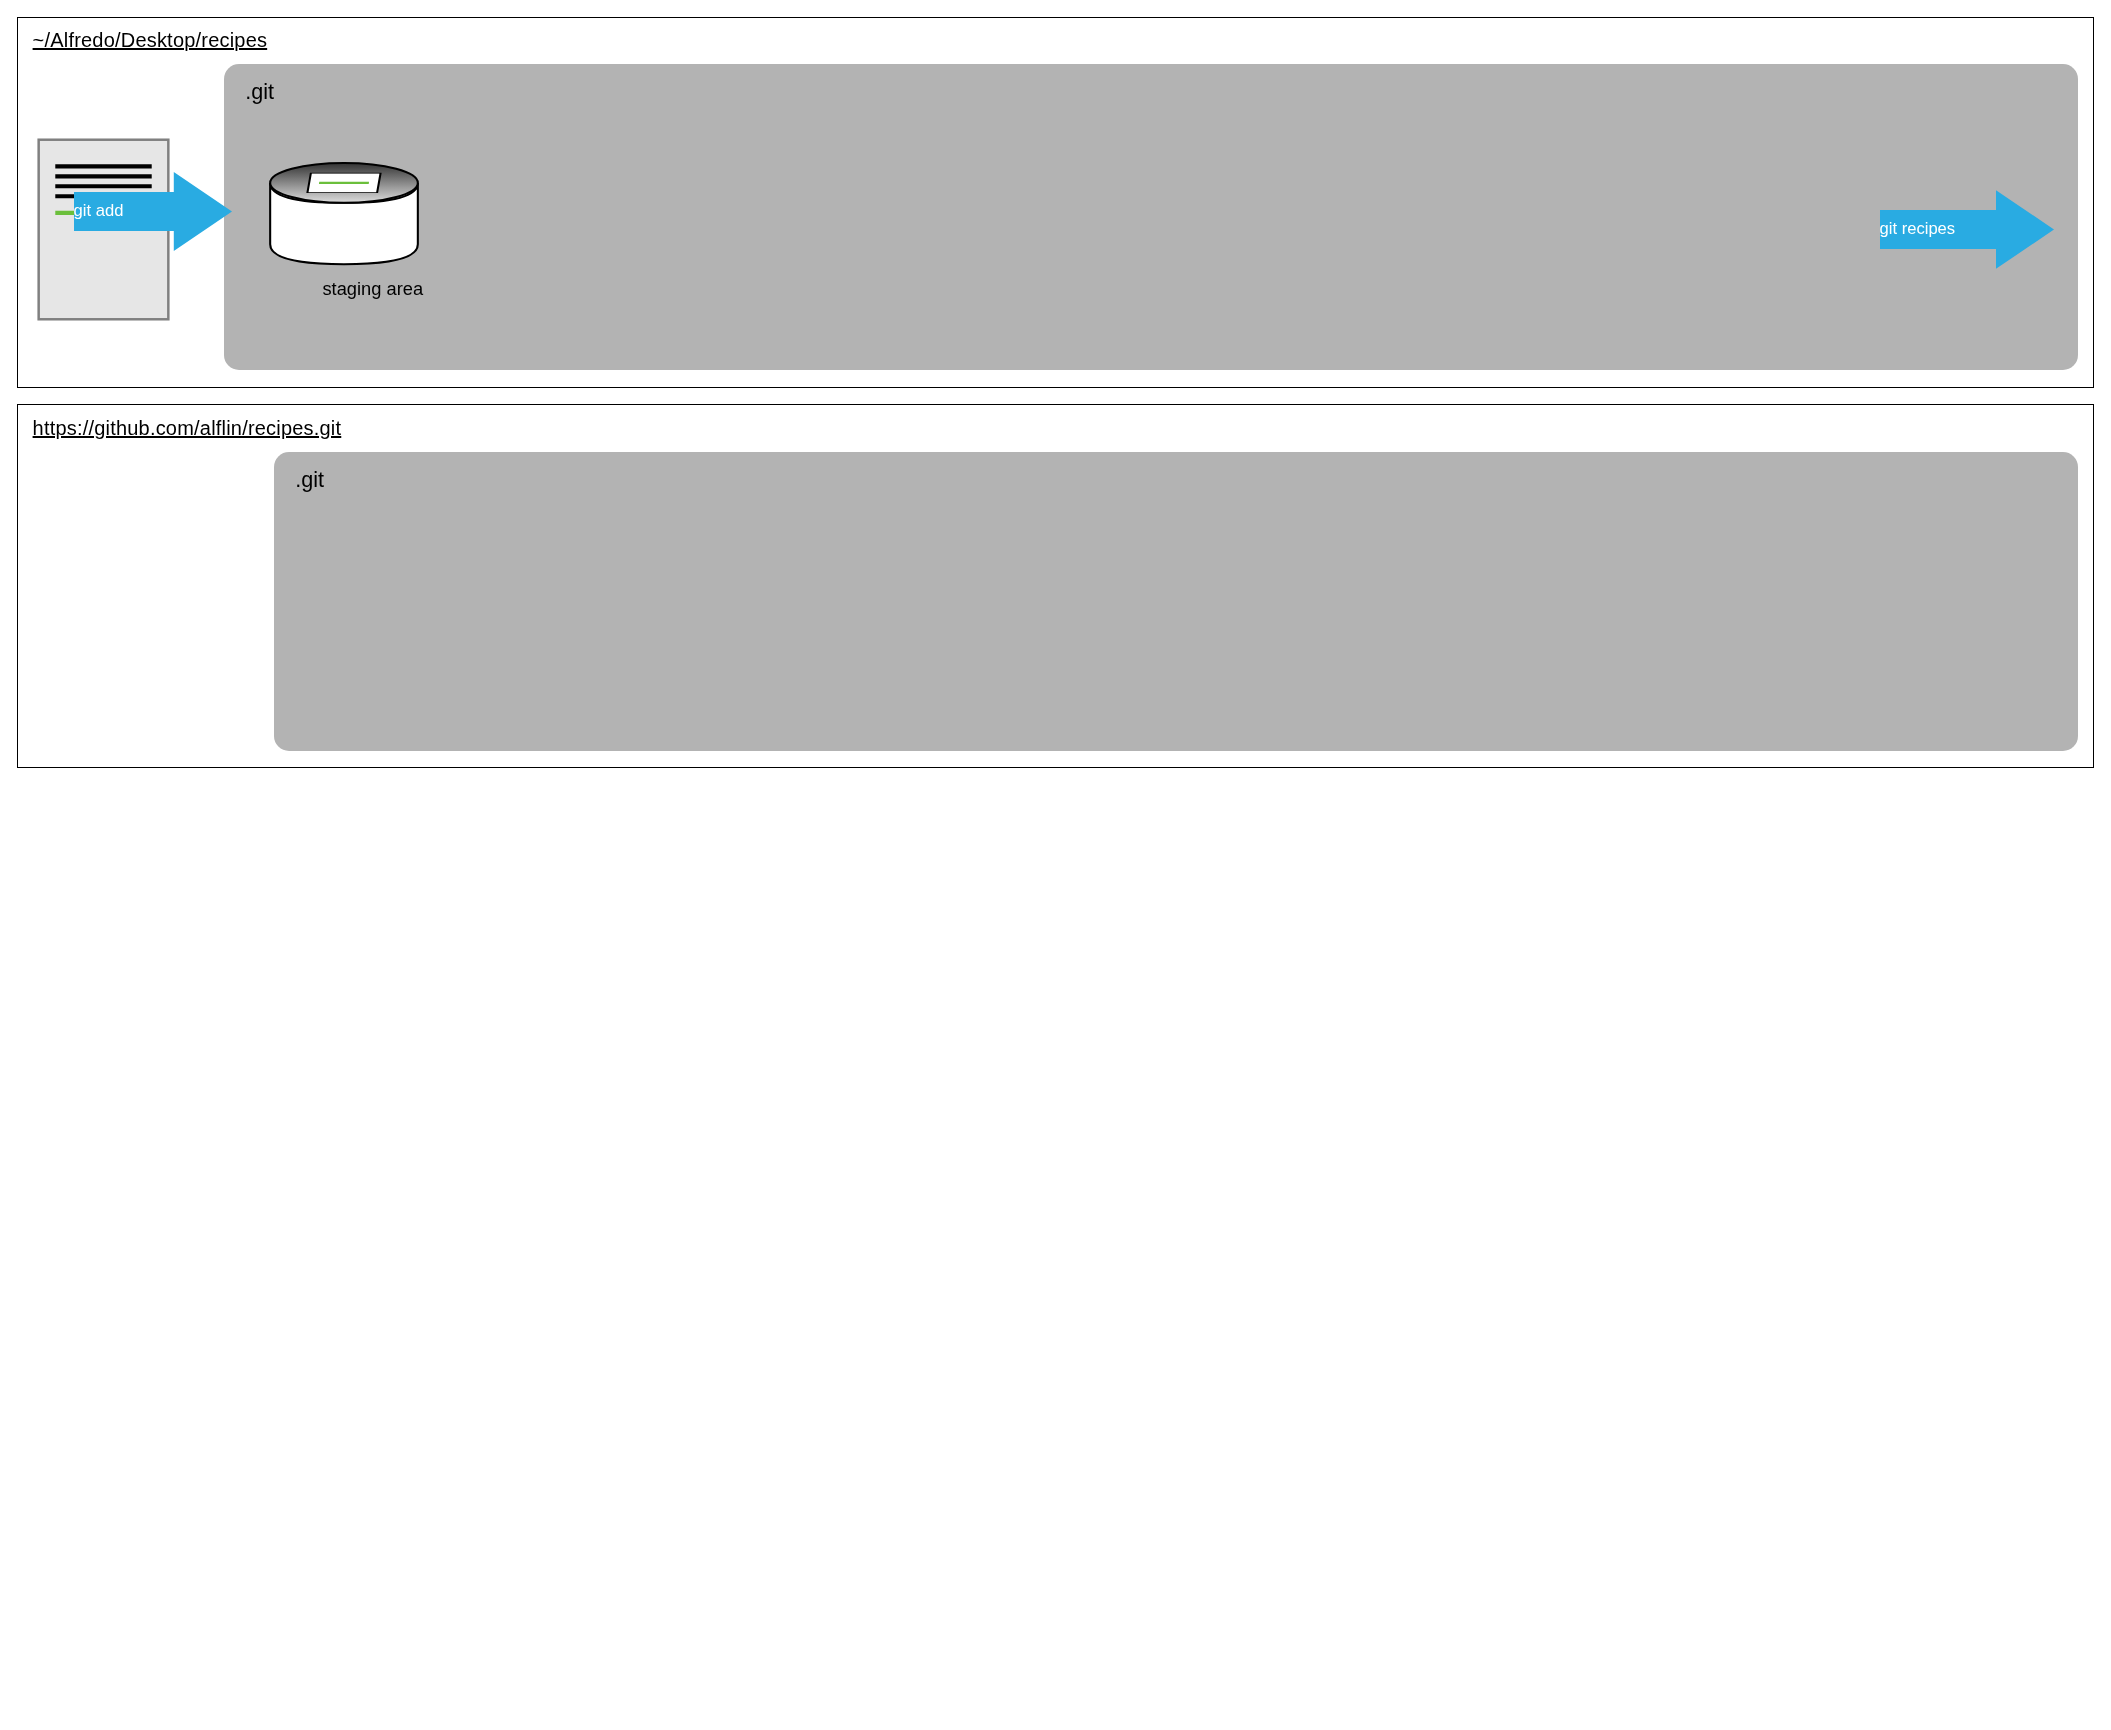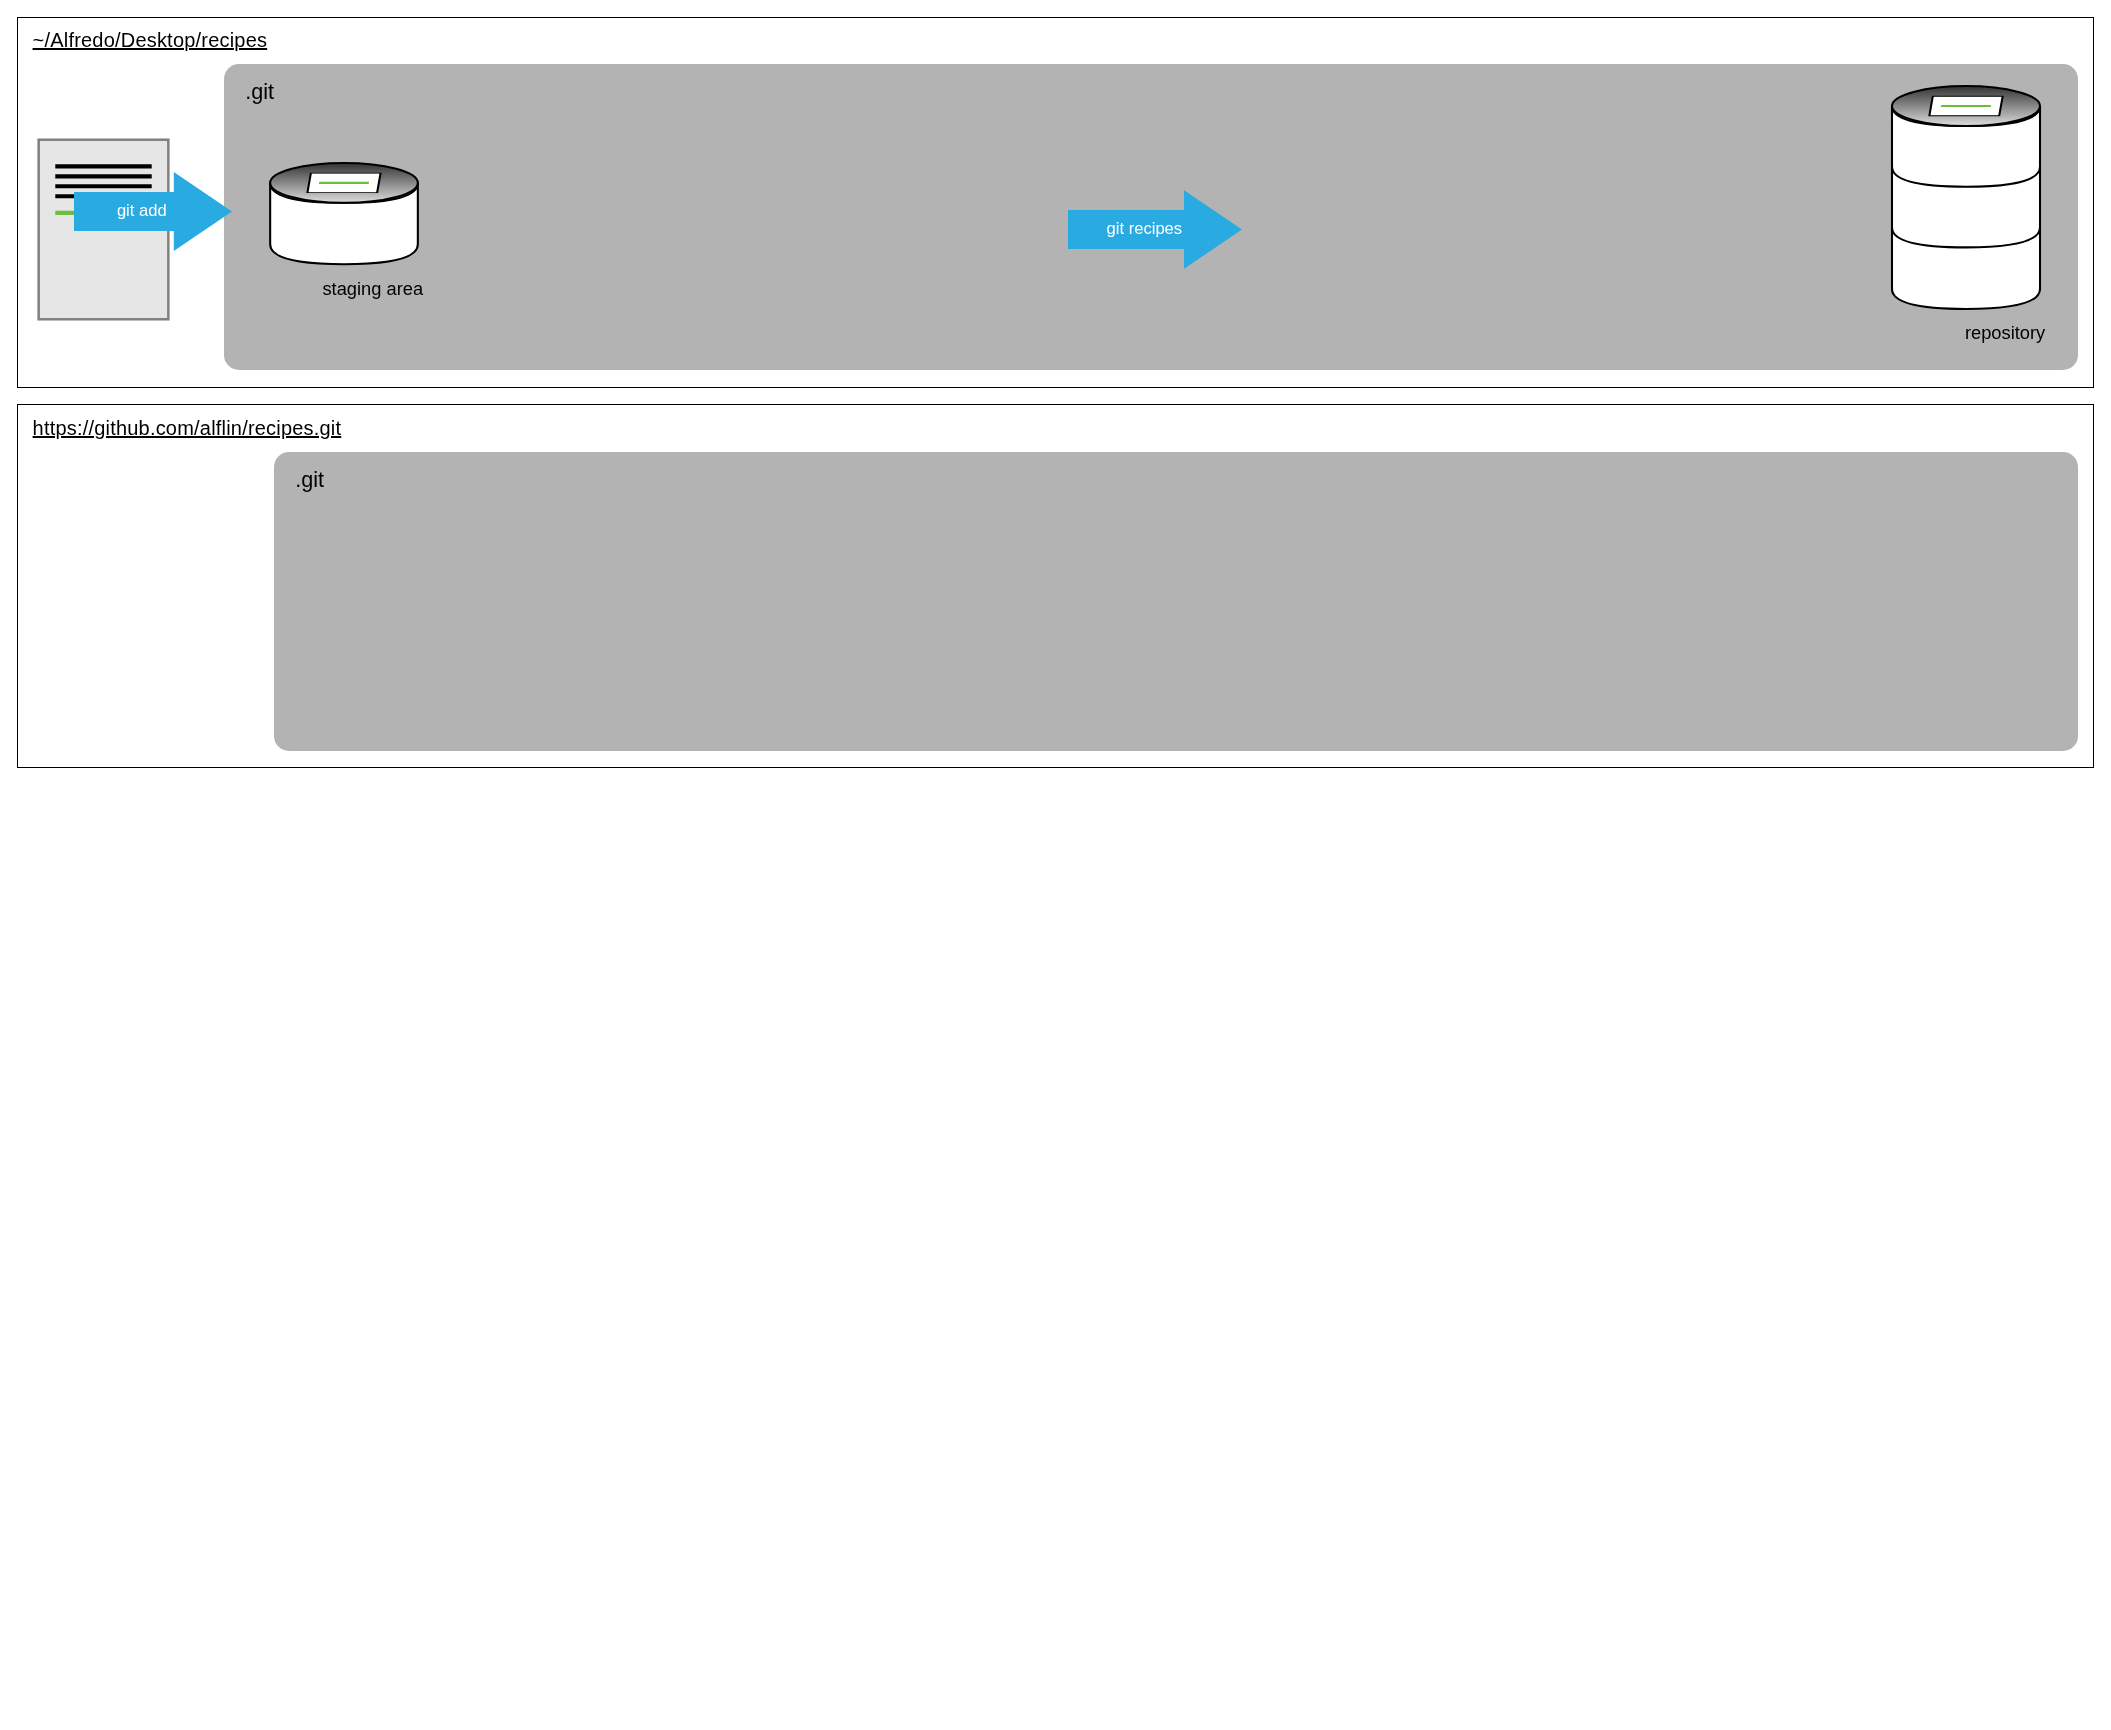--- a/index.html
+++ b/index.html
@@ -67,21 +67,21 @@
     font-size: 18.3px;
     margin-top: 8.3px;
   }
   
   .arrow-wrap {
     width: 158px;
     height: 79px;
     position: relative;
     display: flex;
     align-items: center;
-    justify-content: center;
+    justify-content: flex-start;
   }
   .arrow-svg { position:absolute; inset:0; width:100%; height:100%; }
   .arrow-label {
     position: relative;
     z-index: 2;
     color: #fff;
     font-size: 16.6px;
     font-weight: 400;
     padding-right: 21.6px;
     text-align: center;
@@ -164,46 +164,20 @@
           <div class="caption">staging area</div>
         </div>
 
         <div class="arrow-wrap" style="width:174px">
           <svg class="arrow-svg" viewBox="0 0 210 95">
             <polygon points="0,24 140,24 140,0 210,47.5 140,95 140,71 0,71" fill="#29abe2"></polygon>
           </svg>
           <div class="arrow-label">git recipes</div>
         </div>
 
-        <div class="git-col repo-col">
-          <svg width="158" height="233" viewBox="0 0 190 280">
-            <defs>
-              <linearGradient id="topGrad2" x1="0" y1="0" x2="0" y2="1">
-                <stop offset="0%" stop-color="#333"></stop>
-                <stop offset="30%" stop-color="#666"></stop>
-                <stop offset="100%" stop-color="#ddd"></stop>
-              </linearGradient>
-            </defs>
-
-            <path d="M6 30 Q6 54 95 54 Q184 54 184 30 L184 250 Q184 274 95 274 Q6 274 6 250 Z" fill="#fff" stroke="#000" stroke-width="2.5"></path>
-
-            <path d="M6 103 Q6 127 95 127 Q184 127 184 103" fill="none" stroke="#000" stroke-width="2.5"></path>
-            <path d="M6 176 Q6 200 95 200 Q184 200 184 176" fill="none" stroke="#000" stroke-width="2.5"></path>
-
-            <ellipse cx="95" cy="30" rx="89" ry="24" fill="url(#topGrad2)" stroke="#000" stroke-width="2.5"></ellipse>
-
-            <g transform="translate(95,30)">
-              <g transform="skewX(-10) scale(1,0.42)">
-                <rect x="-42" y="-28" width="84" height="56" fill="#fff" stroke="#000" stroke-width="2.5"></rect>
-                <line x1="-30" y1="0" x2="30" y2="0" stroke="#6bbf3b" stroke-width="6"></line>
-              </g>
-            </g>
-          </svg>
-          <div class="caption">repository</div>
-        </div>
 
       </div>
     </div>
   </div>
 </div>
 
 <div class="panel">
   <div class="panel-title">https://github.com/alflin/recipes.git</div>
   <div class="bottom-git-area">
     <div class="git-label">.git</div>

